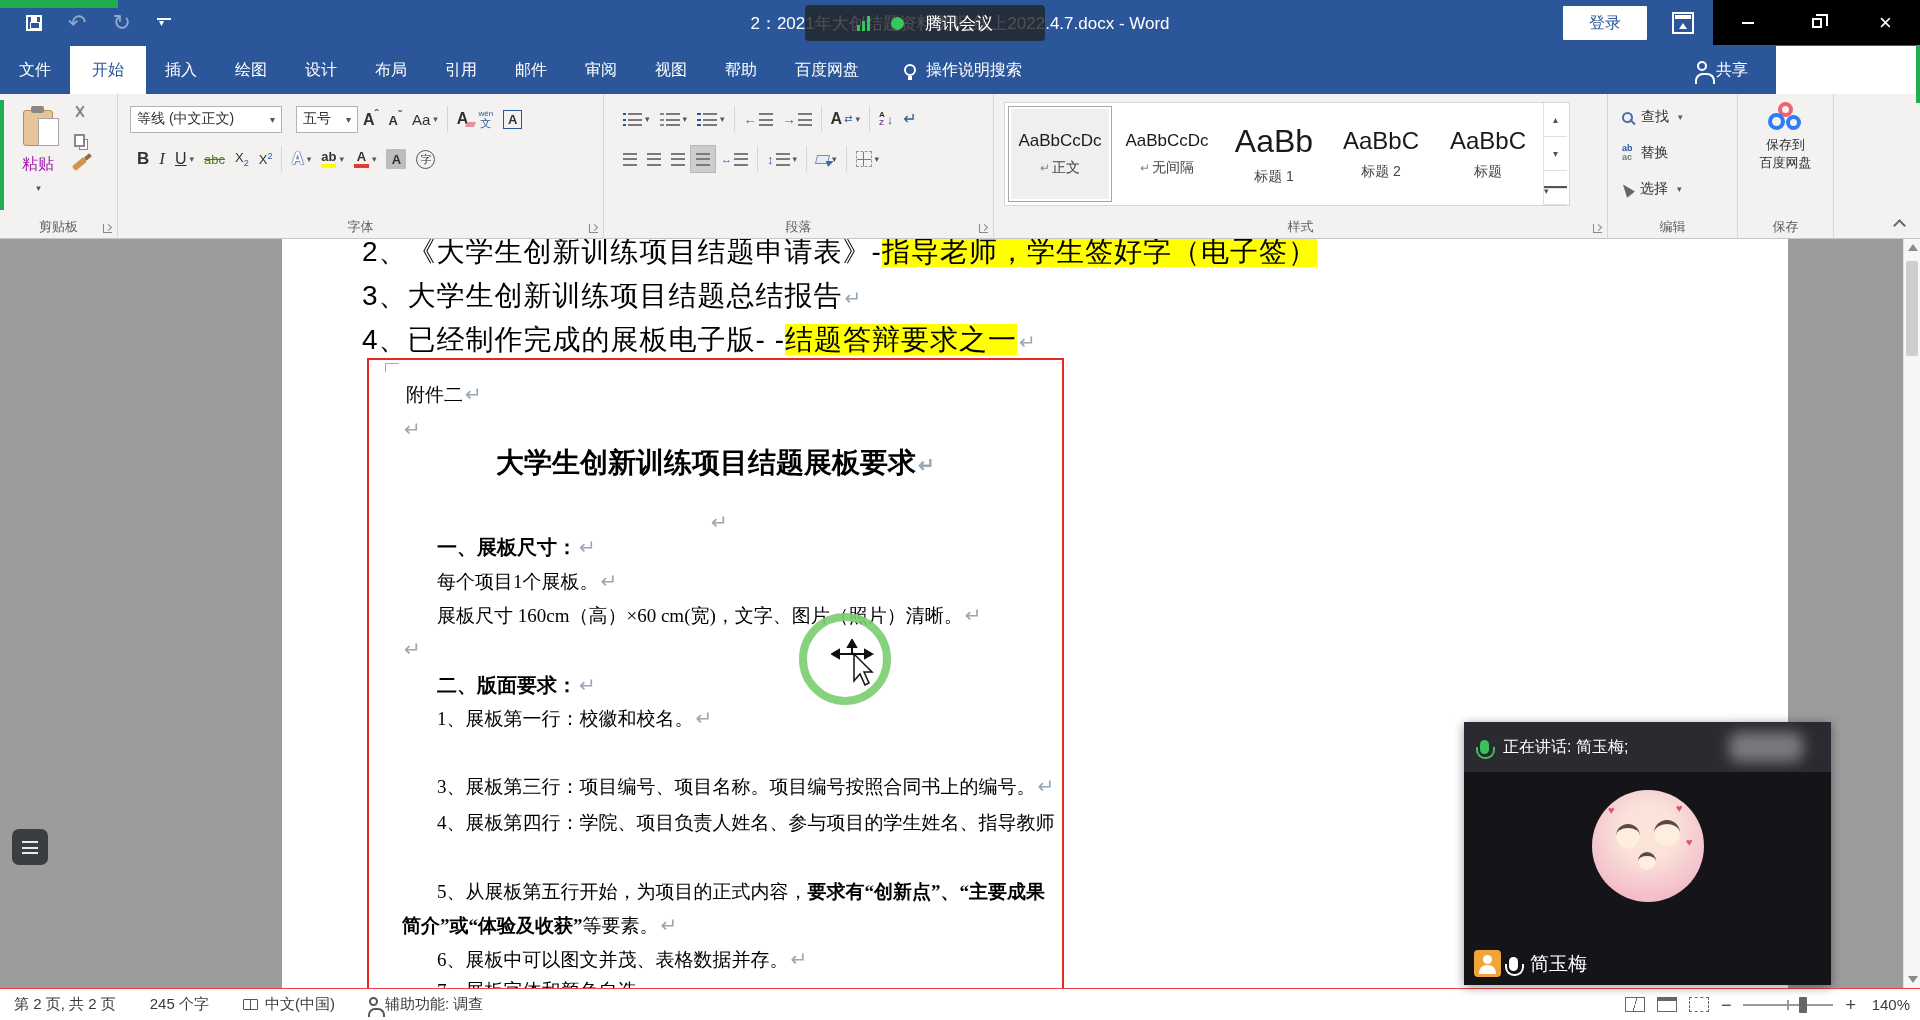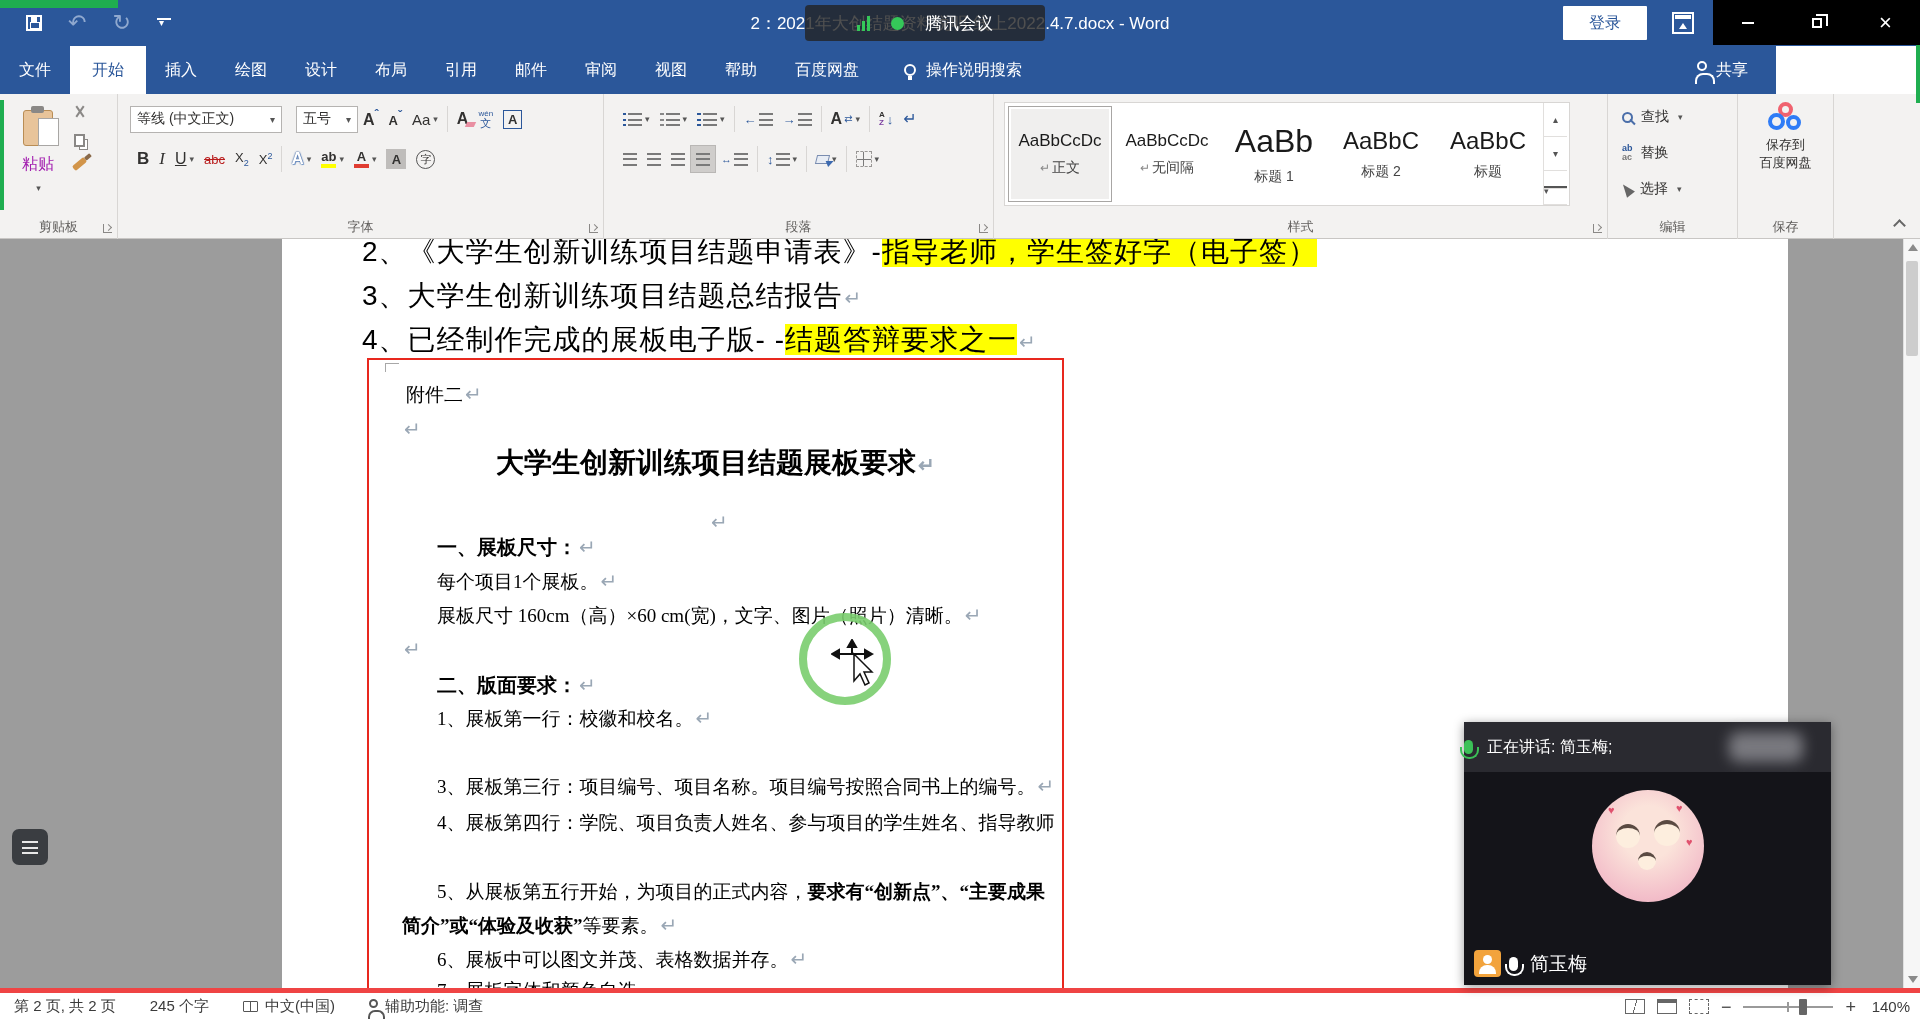--- a/index.html
+++ b/index.html
@@ -67,21 +67,21 @@
   .i-brush{width:15px;height:6px;background:#d2954a;border-radius:2px;transform:rotate(-40deg);position:relative}
   .i-brush::after{content:"";position:absolute;right:-7px;top:1px;width:7px;height:4px;background:#8a6a4a;border-radius:1px}
   
   .glyphA{font-weight:bold;font-size:16px;line-height:1}
   .capup::after{content:"ˆ";color:#2b579a;font-size:12px;vertical-align:super}
   .capdn::after{content:"ˇ";color:#2b579a;font-size:12px;vertical-align:super}
   .fx{font-size:15px}
   .fmt-b{font-weight:bold;font-size:17px}
   .fmt-i{font-style:italic;font-family:"Liberation Serif",serif;font-size:17px}
   .fmt-u{text-decoration:underline;font-size:16px}
-  .fmt-s{text-decoration:line-through;font-size:13px;color:#b91c1c}
+  .fmt-s{text-decoration:line-through;font-size:13px;color:#4d7c0f}
   .subsup{font-size:13px}
   .subsup sub,.subsup sup{font-size:9px;color:#2b579a}
   .a-effect{color:#fff;font-size:17px;font-weight:bold;text-shadow:0 0 1px #2b579a,0 0 2px #2b579a,1px 1px 0 #9db6d9}
   .barunder{display:inline-flex;flex-direction:column;align-items:center;line-height:1}
   .barunder .bu-t{font-size:13px;font-weight:bold}
   .bu-bar{width:15px;height:4px;margin-top:1px}
   .shadeA{width:20px;height:20px;background:#bfbdbb;display:flex;align-items:center;justify-content:center;font-size:13px;font-weight:bold}
   .encircle{width:19px;height:19px;border:1px solid #555;border-radius:50%;display:flex;align-items:center;justify-content:center;font-size:11px}
   .borderA{width:19px;height:19px;border:1px solid #2b579a;display:flex;align-items:center;justify-content:center;font-size:13px;font-weight:bold}
   .phon{display:inline-flex;flex-direction:column;align-items:center;line-height:1;color:#2b579a}
@@ -142,21 +142,21 @@
   .boxtitle{position:absolute;left:0;width:100%;text-align:center;font-family:"Liberation Serif",serif;font-weight:bold;font-size:28px;white-space:nowrap}
   .bhead{font-weight:bold;font-size:20px;font-family:"Liberation Serif",serif}
   .greenring{position:absolute;left:799px;top:374px;width:92px;height:92px;border:8px solid rgba(122,205,110,0.9);border-radius:50%}
   .ringcursor{position:absolute;left:24px;top:18px}
   .vscroll{position:absolute;right:0;top:0;width:17px;height:749px;background:#f6f6f6;border-left:1px solid #e0e0e0}
   .vs-up{position:absolute;top:5px;left:4px;width:0;height:0;border-left:5px solid transparent;border-right:5px solid transparent;border-bottom:7px solid #8a8a8a}
   .vs-dn{position:absolute;bottom:5px;left:4px;width:0;height:0;border-left:5px solid transparent;border-right:5px solid transparent;border-top:7px solid #8a8a8a}
   .vs-thumb{position:absolute;top:22px;left:2px;width:12px;height:95px;background:#cdcdcd;border-radius:2px}
 
   
-  .statusbar{position:absolute;left:0;top:988px;width:1920px;height:32px;background:#ffffff;border-top:5px solid #ef4444;display:flex;align-items:center;font-size:15px;color:#3b3b3b}
+  .statusbar{position:absolute;left:0;top:988px;width:1920px;height:32px;background:#ffffff;border-top:1px solid #ef4444;display:flex;align-items:center;font-size:15px;color:#3b3b3b}
   .sb-left{display:flex;align-items:center;gap:34px;padding-left:14px}
   .sb-item{display:flex;align-items:center;gap:7px}
   .i-book{width:15px;height:11px;border:1px solid #555;border-radius:1px;background:linear-gradient(#555,#555) center/1px 100% no-repeat}
   .i-access{width:9px;height:9px;border:2px solid #555;border-radius:50%;position:relative;margin-top:-7px}
   .i-access::after{content:"";position:absolute;top:9px;left:-3px;width:13px;height:7px;border:2px solid #555;border-bottom:none;border-radius:7px 7px 0 0}
   .sb-right{position:absolute;right:10px;display:flex;align-items:center;gap:12px}
   .viewic{width:20px;height:15px;border:1px solid #666;background:#fff}
   .viewic.read{background:linear-gradient(105deg,#fff 48%,#666 48%,#666 52%,#fff 52%)}
   .viewic.print{background:linear-gradient(#666,#666) top/100% 3px no-repeat,#fff}
   .viewic.web{border-style:dashed}
@@ -173,21 +173,21 @@
   .meetpill{position:absolute;left:805px;top:5px;width:240px;height:36px;background:rgba(35,35,35,0.80);border-radius:4px;display:flex;align-items:center;justify-content:center;gap:21px;color:#fff;font-size:17px}
   .sigbars{display:flex;align-items:flex-end;gap:2px;height:15px}
   .sigbars span{width:3px;background:#35c759}
   .sb1{height:6px}.sb2{height:10px}.sb3{height:15px}
   .greendot{width:13px;height:13px;border-radius:50%;background:#35c759}
   .leftwidget{position:absolute;left:12px;top:829px;width:36px;height:36px;background:#3a3d41;border-radius:7px;display:flex;align-items:center;justify-content:center}
   .lw-lines{width:16px;height:13px;background:repeating-linear-gradient(to bottom,#e8e8e8 0 2px,transparent 2px 5.5px)}
 
   
   .meetoverlay{position:absolute;left:1464px;top:722px;width:367px;height:263px;box-shadow:0 2px 10px rgba(0,0,0,.4)}
-  .mo-header{position:relative;width:100%;height:50px;background:#2a2a30;display:flex;align-items:center;gap:10px;color:#fff;font-size:16px}
+  .mo-header{position:relative;width:100%;height:50px;background:#2a2a30;display:flex;align-items:center;gap:10px;padding-left:16px;color:#fff;font-size:16px}
   .i-mic{width:9px;height:14px;background:#3bc157;border-radius:5px;position:relative;margin-right:4px}
   .i-mic::after{content:"";position:absolute;left:-4px;top:7px;width:15px;height:10px;border:2px solid #3bc157;border-top:none;border-radius:0 0 9px 9px}
   .i-mic.white{background:#fff}
   .i-mic.white::after{border-color:#fff}
   .blurblob{position:absolute;right:28px;top:10px;width:74px;height:30px;background:#87878d;border-radius:9px;filter:blur(7px);opacity:.85}
   .mo-video{position:relative;width:100%;height:213px;background:#141419}
   .avatar{position:absolute;left:128px;top:18px;width:112px;height:112px;border-radius:50%;background:radial-gradient(circle at 50% 38%,#fbe3da 0 30%,#f3bfca 72%,#e9a9bc 100%);overflow:hidden}
   .fam-head{position:absolute;border-radius:50%;background:#fdeede;border-top:4px solid #5a4a42}
   .fh1{left:24px;top:34px;width:24px;height:24px}
   .fh2{left:62px;top:30px;width:26px;height:26px}

